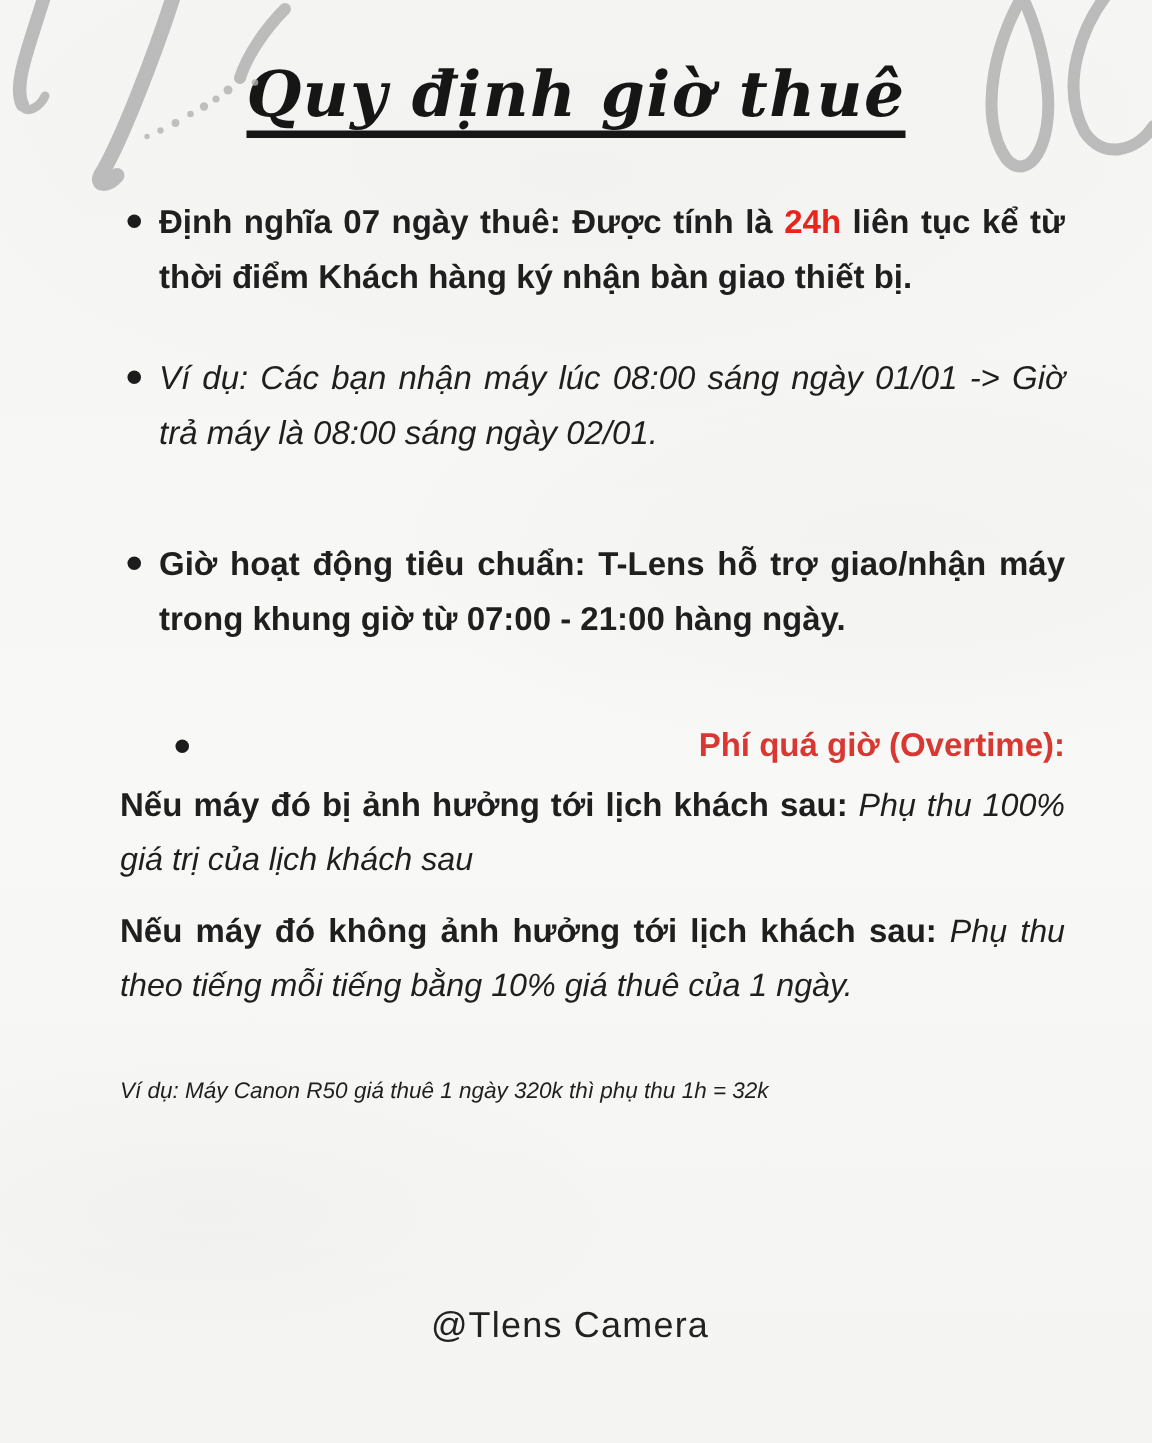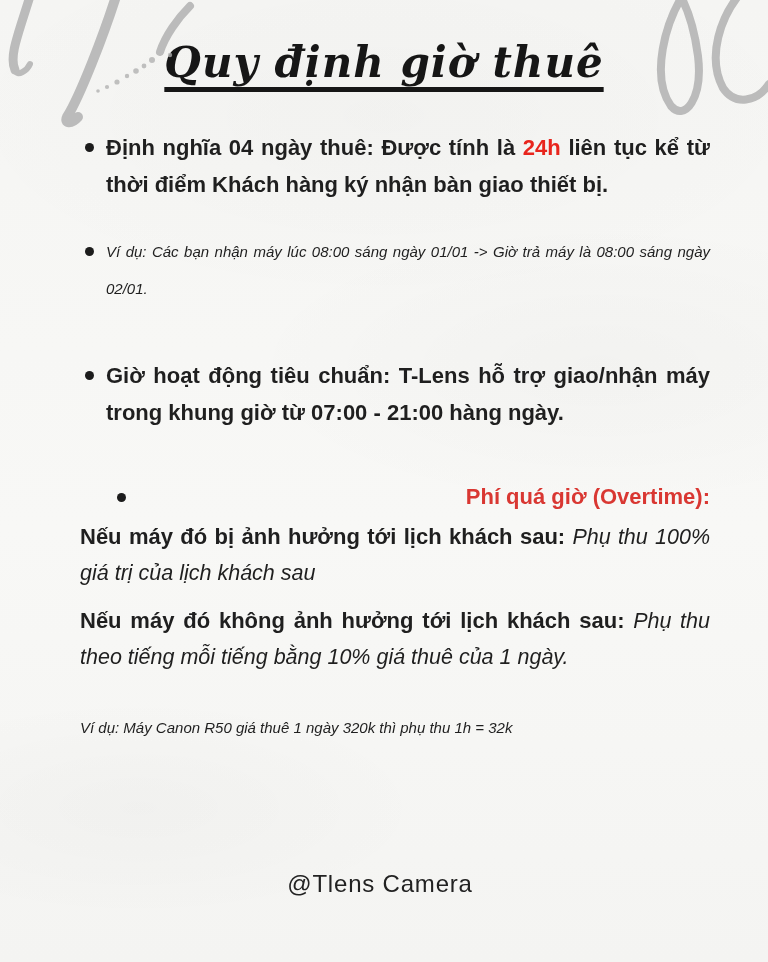--- a/index.html
+++ b/index.html
@@ -53,21 +53,21 @@
     position: absolute;
     left: 5px;
     top: 14px;
     width: 9px;
     height: 9px;
     border-radius: 50%;
     background: #1c1c1c;
   }
   .b { font-weight: 700; }
   .i { font-style: italic; }
-  .italic-line { font-style: italic; font-weight: 400; font-size: 15px; }
+  .italic-line { font-style: italic; font-weight: 400; font-size: 22px; }
   .red { color: #e8251d; }
 
   .li-definition { margin-top: 42px; }
   .li-example    { margin-top: 30px; }
   .li-hours      { margin-top: 50px; }
 
   .overtime-heading {
     position: relative;
     margin: 50px 0 6px 32px;
     padding-left: 24px;
@@ -130,21 +130,21 @@
   <div class="title-wrap">
     <h1 class="title">
       <span class="u">Quy định giờ thuê</span>
     </h1>
   </div>
 
   <div class="content">
 
     <div class="li li-definition">
       <span class="dot"></span>
-      <span class="b">Định nghĩa 04 ngày thuê: Được tính là </span><span class="b red">24h</span><span class="b"> liên tục kể từ thời điểm Khách hàng ký nhận bàn giao thiết bị.</span>
+      <span class="b">Định nghĩa 07 ngày thuê: Được tính là </span><span class="b red">24h</span><span class="b"> liên tục kể từ thời điểm Khách hàng ký nhận bàn giao thiết bị.</span>
     </div>
 
     <div class="li li-example italic-line">
       <span class="dot"></span>
       <span>Ví dụ: Các bạn nhận máy lúc 08:00 sáng ngày 01/01 -&gt; Giờ trả máy là 08:00 sáng ngày 02/01.</span>
     </div>
 
     <div class="li li-hours">
       <span class="dot"></span>
       <span class="b">Giờ hoạt động tiêu chuẩn: T-Lens hỗ trợ giao/nhận máy trong khung giờ từ 07:00 - 21:00 hàng ngày.</span>

